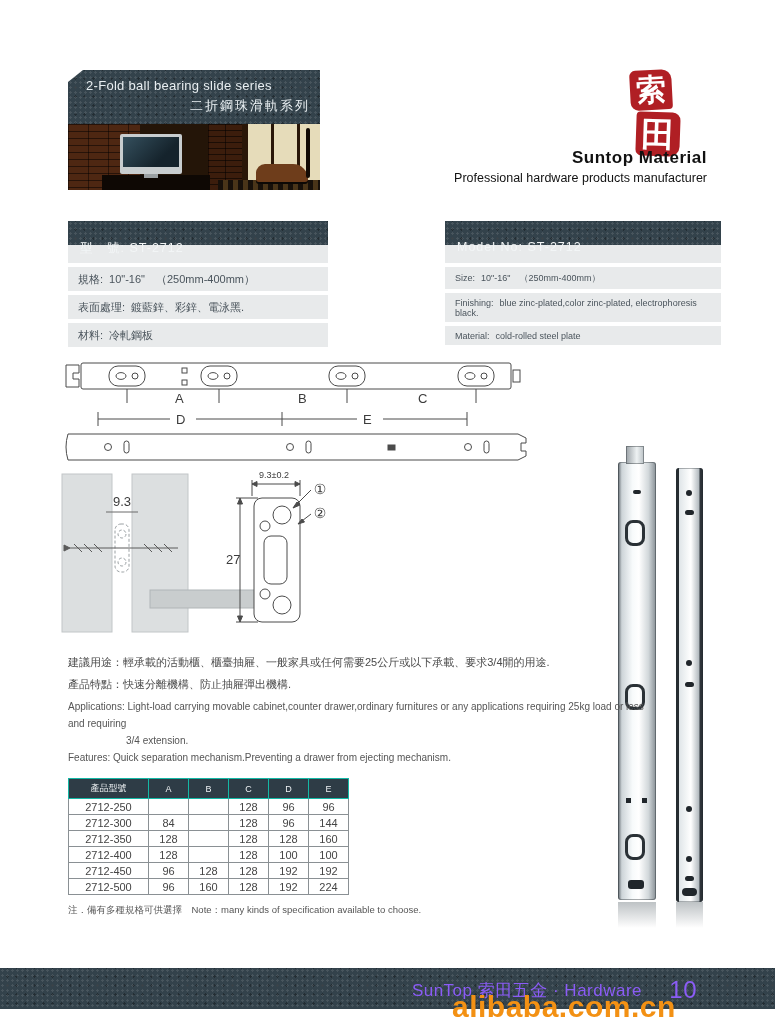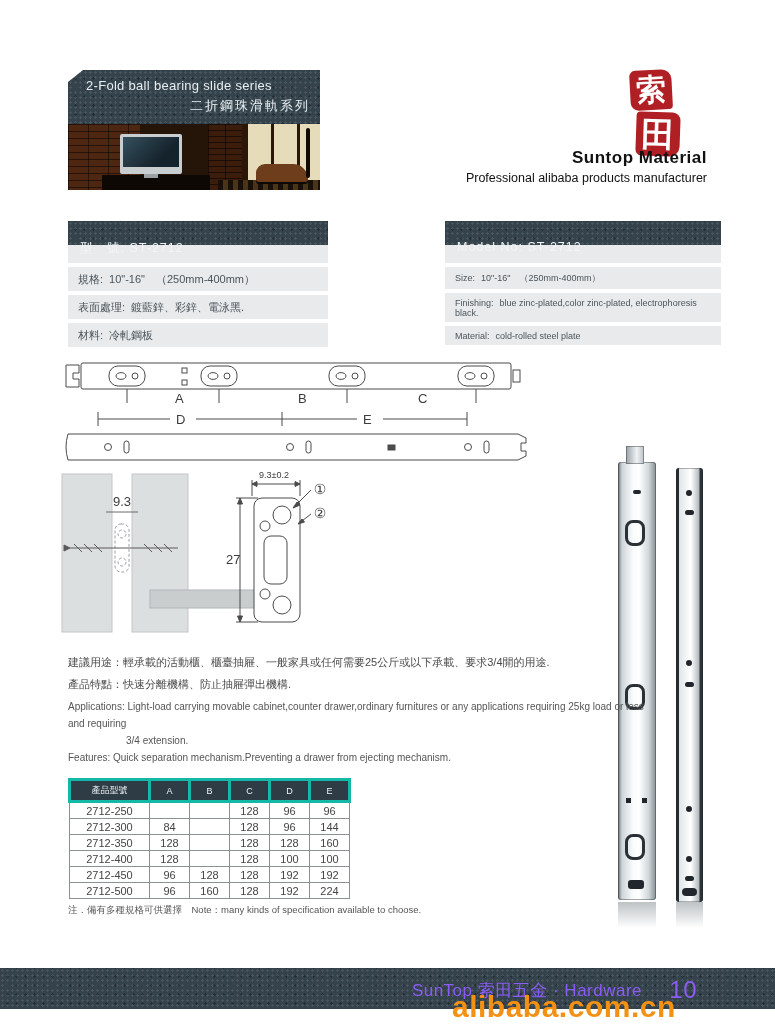--- a/index.html
+++ b/index.html
@@ -93,21 +93,21 @@
 
   
   .desc-zh{ position:absolute; left:68px; top:643px; width:560px; font-size:11px; line-height:22px; color:#4a4a4a; }
   .desc-en{ position:absolute; left:68px; top:690px; width:580px; font-size:10px; line-height:17px; color:#555; }
   .desc-en .indent{ padding-left:58px; }
 
   
   .spec-table{ position:absolute; left:68px; top:770px; border-collapse:collapse; }
   .spec-table th{ background:#2e3c46; color:#eef2f4; font-size:9px; font-weight:normal; padding:3px 0; }
   .spec-table td{ border:1px solid #8a9094; font-size:11px; color:#444; text-align:center; padding:1.5px 0; }
-  .spec-table th{ border:3px solid #14b8a6;text-align:center; }
+  .spec-table th{ border:1px solid #14b8a6;text-align:center; }
   .col-model{ width:80px; } .col-n{ width:40px; }
 
   .note{ position:absolute; left:68px; top:896px; font-size:9.5px; color:#555; }
 
   
   .footer{ position:absolute; left:0; top:960px; width:775px; height:41px; }
   .footer-text{ position:absolute; right:78px; top:968px; color:#8b5cf6; font-size:17px; letter-spacing:.5px; }
   .footer-text .pageno{ font-size:24px; margin-left:22px; vertical-align:-2px; }
   .watermark{ position:absolute; left:452px; top:982px; font-size:30px; font-weight:bold; color:#f39114; letter-spacing:.5px; }
 </style>
@@ -134,21 +134,21 @@
     <div class="chaise"></div>
     <div class="lamp"></div>
   </div>
 
   <div class="seal">
     <div class="blk b1">索</div>
     <div class="blk b2">田</div>
   </div>
   <div class="brand">
     <div class="name">Suntop Material</div>
-    <div class="tagline">Professional alibaba products manufacturer</div>
+    <div class="tagline">Professional hardware products manufacturer</div>
   </div>
 
   <div class="spec spec-zh">
     <div class="hdr speckle">
       <span>型　號:</span>
       <span>ST-2712</span>
     </div>
     <div class="row blank"></div>
     <div class="row"><span class="lab">規格:</span><span>10"-16"　（250mm-400mm）</span></div>
     <div class="row"><span class="lab">表面處理:</span><span>鍍藍鋅、彩鋅、電泳黑.</span></div>

